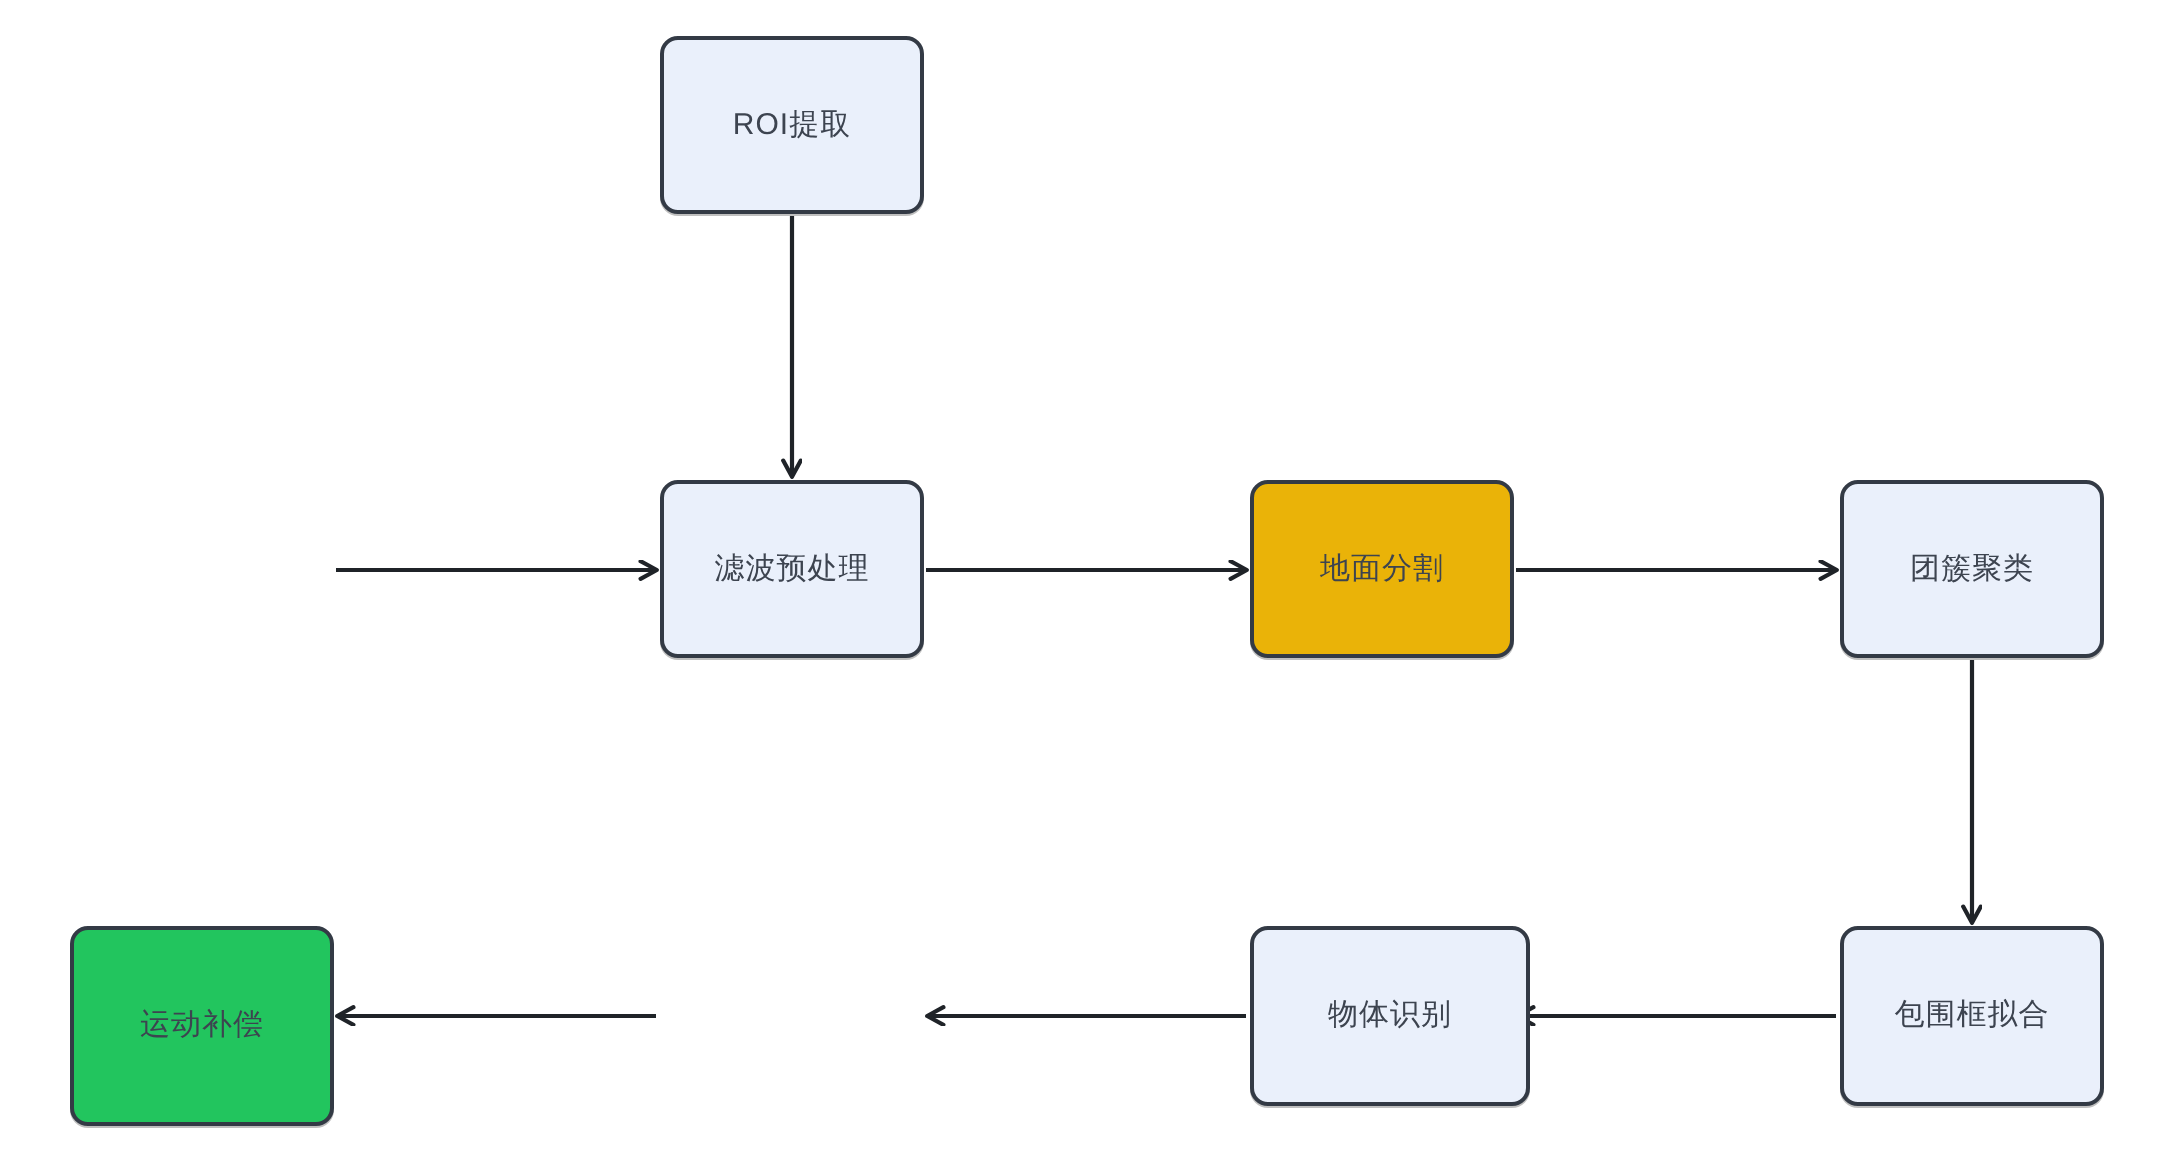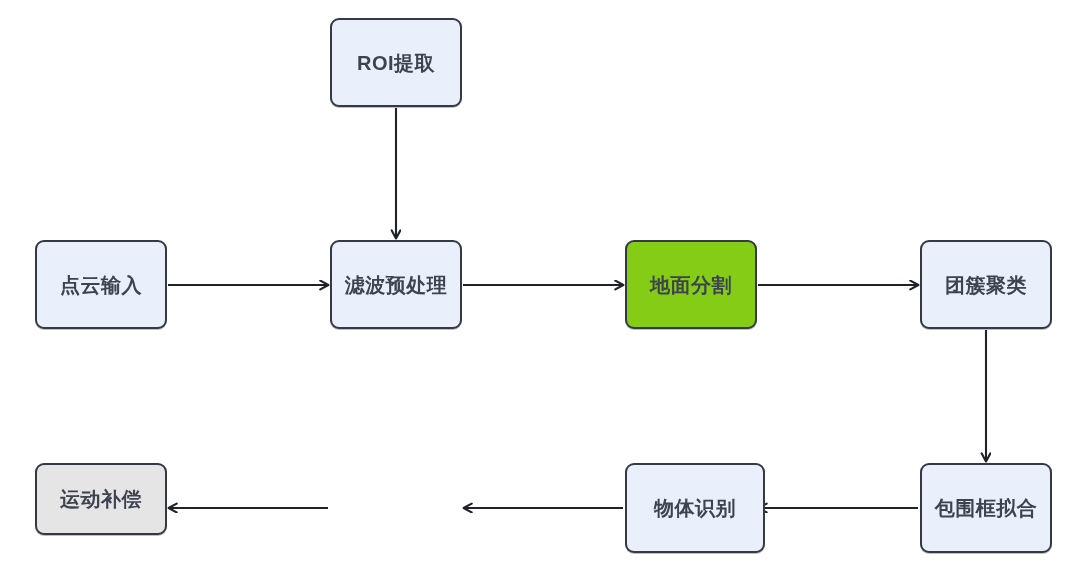--- a/index.html
+++ b/index.html
@@ -31,27 +31,27 @@
     box-sizing: border-box;
     background: #eaf0fb;
     border: 2px solid #333a45;
     border-radius: 9px;
     display: flex;
     align-items: center;
     justify-content: center;
     box-shadow: 0 1px 0 rgba(0,0,0,0.25);
   }
   .node-label {
-    font-size: 20px;
+    font-size: 15px;
     line-height: 1.2;
     color: #3d4450;
     letter-spacing: 0.5px;
     white-space: nowrap;
     text-align: center;
-    font-weight: 700;
+    font-weight: 400;
   }
 </style>
 </head>
 <body>
 
 <div id="canvas" style="background: rgb(255, 255, 255);">
 
   <svg id="edge-layer" viewBox="0 0 1080 580" width="1080" height="580" xmlns="http://www.w3.org/2000/svg">
     <defs>
       <marker id="arrow-open" markerWidth="12" markerHeight="12" refX="9.2" refY="5" orient="auto" markerUnits="userSpaceOnUse">
@@ -73,42 +73,39 @@
 
     <line x1="623" y1="508" x2="464" y2="508" stroke="#1f2328" stroke-width="2.1" marker-end="url(#arrow-open)"></line>
 
     <line x1="328" y1="508" x2="169" y2="508" stroke="#1f2328" stroke-width="2.1" marker-end="url(#arrow-open)"></line>
   </svg>
 
   <div class="node" style="left: 330px; top: 18px; width: 132px; height: 89px; background: rgb(234, 240, 251); border-color: rgb(51, 58, 69);">
     <span class="node-label" style="color: rgb(61, 68, 80);">ROI提取</span>
   </div>
 
-  <div class="node" style="left: 35px; top: 240px; width: 132px; height: 89px; background: rgb(234, 240, 251); border-color: rgb(51, 58, 69);">
-    <span class="node-label" style="color: rgb(61, 68, 80);">点云输入</span>
-  </div>
 
   <div class="node" style="left: 330px; top: 240px; width: 132px; height: 89px; background: rgb(234, 240, 251); border-color: rgb(51, 58, 69);">
     <span class="node-label" style="color: rgb(61, 68, 80);">滤波预处理</span>
   </div>
 
-  <div class="node" style="left: 625px; top: 240px; width: 132px; height: 89px; background: #84cc16; border-color: rgb(51, 58, 69);">
+  <div class="node" style="left: 625px; top: 240px; width: 132px; height: 89px; background: #eab308; border-color: rgb(51, 58, 69);">
     <span class="node-label" style="color: rgb(61, 68, 80);">地面分割</span>
   </div>
 
   <div class="node" style="left: 920px; top: 240px; width: 132px; height: 89px; background: rgb(234, 240, 251); border-color: rgb(51, 58, 69);">
     <span class="node-label" style="color: rgb(61, 68, 80);">团簇聚类</span>
   </div>
 
   <div class="node" style="left: 920px; top: 463px; width: 132px; height: 90px; background: rgb(234, 240, 251); border-color: rgb(51, 58, 69);">
     <span class="node-label" style="color: rgb(61, 68, 80); text-align: right;">包围框拟合</span>
   </div>
 
   <div class="node" style="left: 625px; top: 463px; width: 140px; height: 90px; background: rgb(234, 240, 251); border-color: rgb(51, 58, 69);">
     <span class="node-label" style="color: rgb(61, 68, 80);">物体识别</span>
   </div>
 
 
-  <div class="node" style="left: 35px; top: 463px; width: 132px; height: 72px; background: #e5e5e5; border-color: rgb(51, 58, 69); justify-content: center;">
+  <div class="node" style="left: 35px; top: 463px; width: 132px; height: 100px; background: #22c55e; border-color: rgb(51, 58, 69); justify-content: center;">
     <span class="node-label" style="color: rgb(61, 68, 80);">运动补偿</span>
   </div>
 
 </div>
 
 </body></html>

